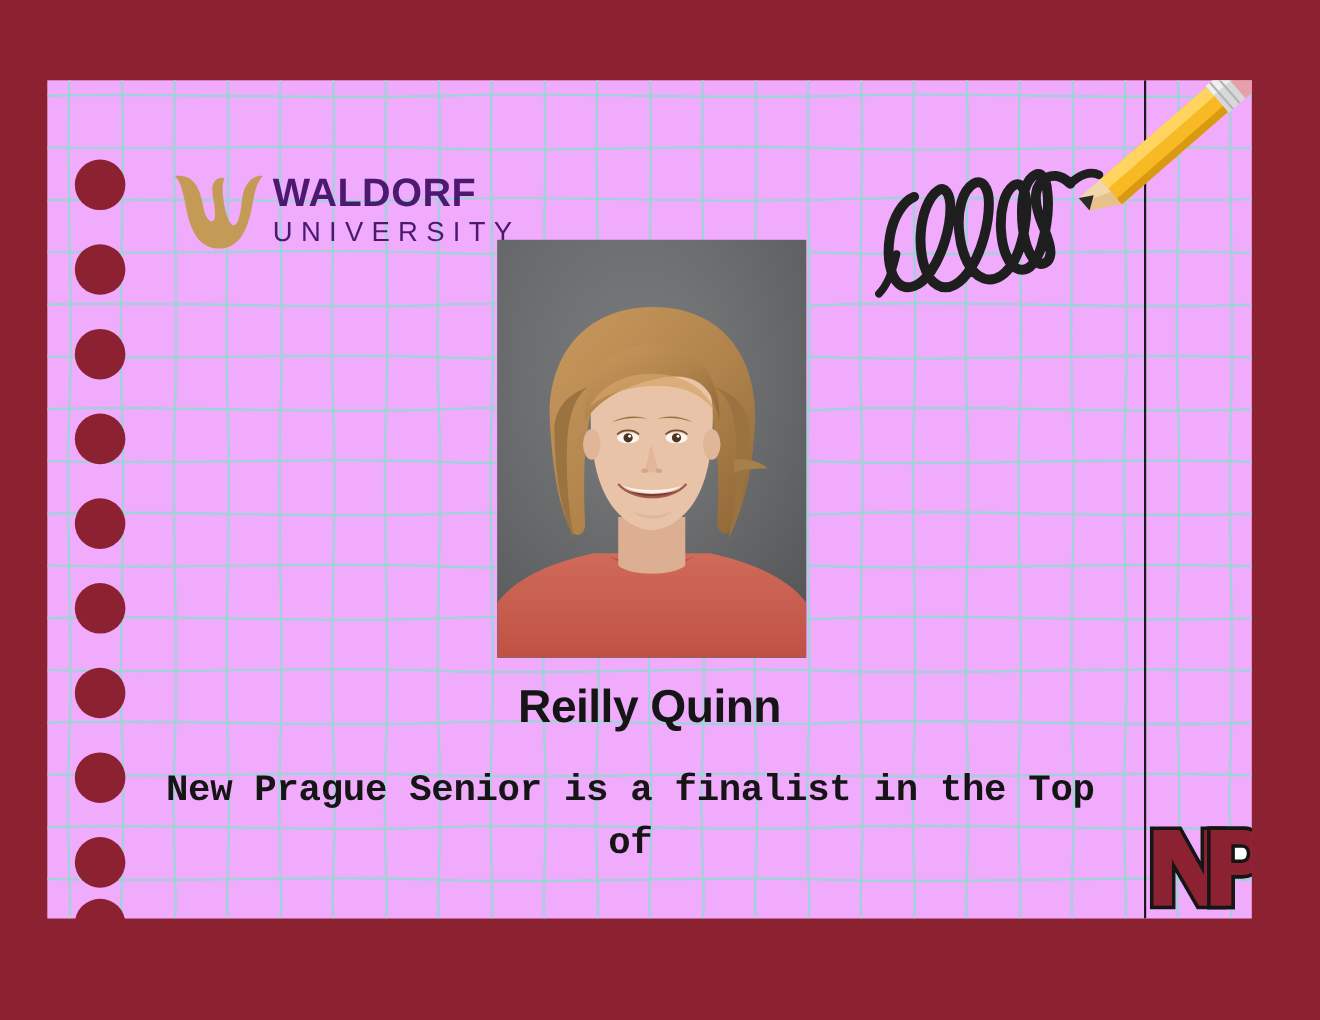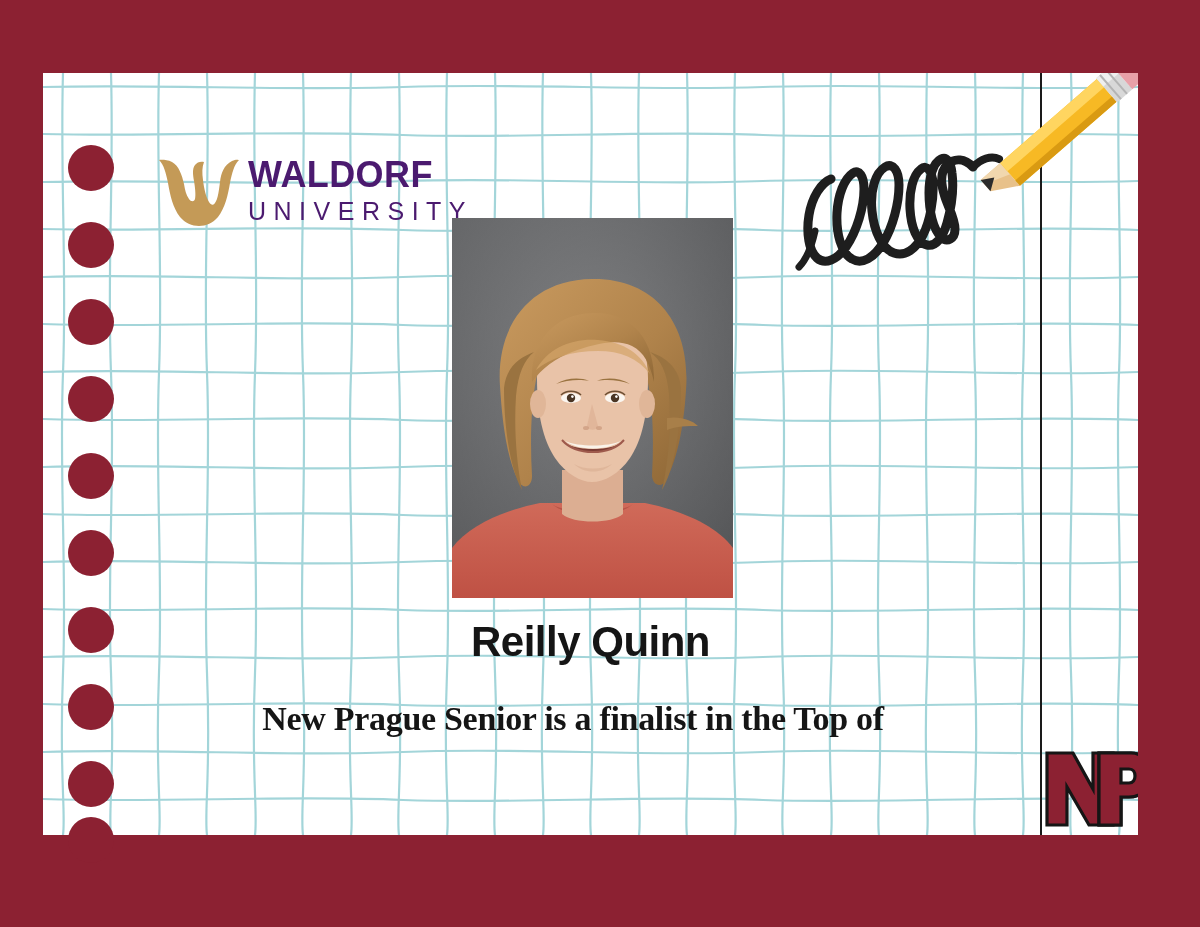--- a/index.html
+++ b/index.html
@@ -12,21 +12,21 @@
     position: relative;
     width: 1200px; height: 927px;
     background: #8C2132;
   }
 
   
   #paper {
     position: absolute;
     left: 43px; top: 73px;
     width: 1095px; height: 762px;
-    background: #ffffff;
+    background: #f0abfc;
     overflow: hidden;
   }
   #grid {
     position: absolute; inset: 0;
     opacity: .95;
   }
   
   #grid svg { display: block; width: 100%; height: 100%; }
 
   
@@ -114,21 +114,21 @@
     position: absolute;
     left: 80px;
     width: 900px;
     top: 622px;
     text-align: center;
     font-size: 34px;
     font-weight: 700;
     color: #151515;
     line-height: 48px;
     letter-spacing: -0.3px;
-    font-family: Liberation Serif, serif;
+    font-family: Liberation Mono, monospace;
   }
   #subhead .line { display: block; }
 
   
   #np-logo {
     position: absolute;
     left: 1000px; top: 672px;
     width: 108px; height: 88px;
   }
   #np-logo svg { display:block; width:100%; height:100%; }

